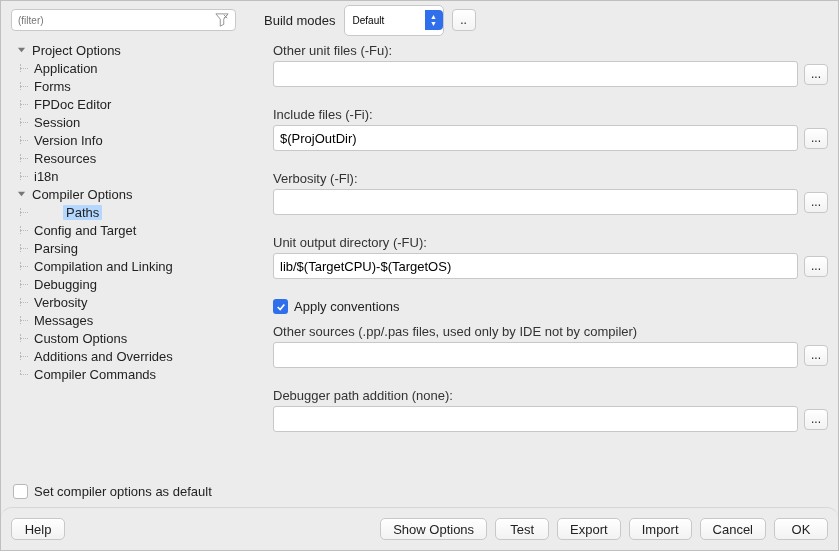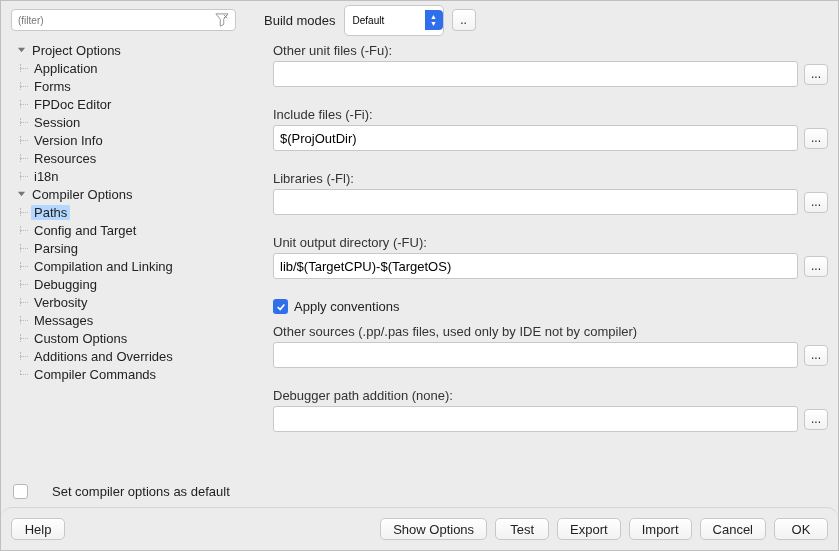--- a/index.html
+++ b/index.html
@@ -129,20 +129,21 @@
     content: '';
     position: absolute;
     left: 5px; top: 50%; width: 8px;
     border-top: 1px dotted #bbb;
   }
   .tree-guide.last::before { bottom: 50%; }
   .tree-label { padding: 0 3px; }
   .tree-label.selected {
     background: #b4d7ff;
     border-radius: 1px;
+    margin-left: 32px;
   }
   .content {
     flex: 1;
     overflow: auto;
     padding: 8px 0 0 22px;
   }
   .field-group { margin-bottom: 20px; }
   .field-label {
     display: block;
     margin-bottom: 3px;
@@ -204,21 +205,21 @@
     padding: 0 12px;
     border: 1px solid #c8c8c8;
     border-radius: 5px;
     background: linear-gradient(#ffffff, #f2f2f2);
     font-size: 13px;
     display: inline-flex; align-items: center; justify-content: center;
     cursor: default;
   }
   .default-row {
     padding: 6px 0 8px 2px;
-    display: flex; align-items: center; gap: 24px;
+    display: flex; align-items: center; gap: 6px;
   }
 </style>
 </head>
 <body>
 
 <div class="window">
 
   <div class="topbar">
     <div class="filter-wrap">
       <input class="filter-input" placeholder="(filter)" style="">
@@ -349,21 +350,21 @@
 
       <div class="field-group">
         <label class="field-label">Include files (-Fi):</label>
         <div class="field-row">
           <input class="text-input" value="$(ProjOutDir)" style="">
           <span class="ellipsis-btn">...</span>
         </div>
       </div>
 
       <div class="field-group">
-        <label class="field-label">Libraries (-Fl):</label>
+        <label class="field-label">Verbosity (-Fl):</label>
         <div class="field-row">
           <input class="text-input" value="" style="">
           <span class="ellipsis-btn">...</span>
         </div>
       </div>
 
       <div class="field-group">
         <label class="field-label">Unit output directory (-FU):</label>
         <div class="field-row">
           <input class="text-input" value="lib/$(TargetCPU)-$(TargetOS)" style="">

